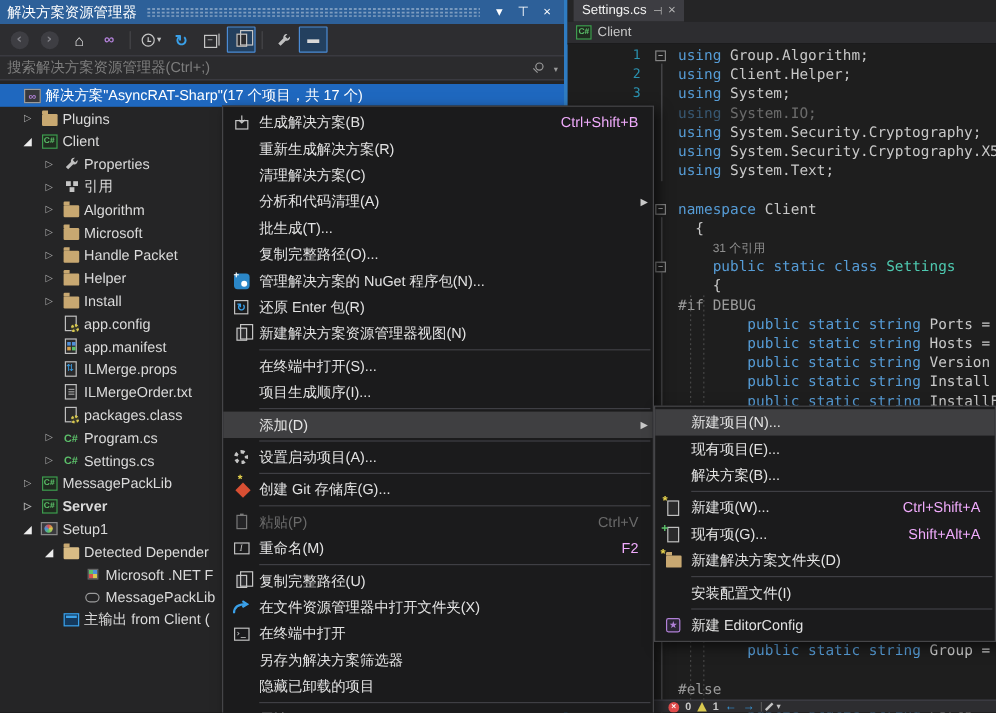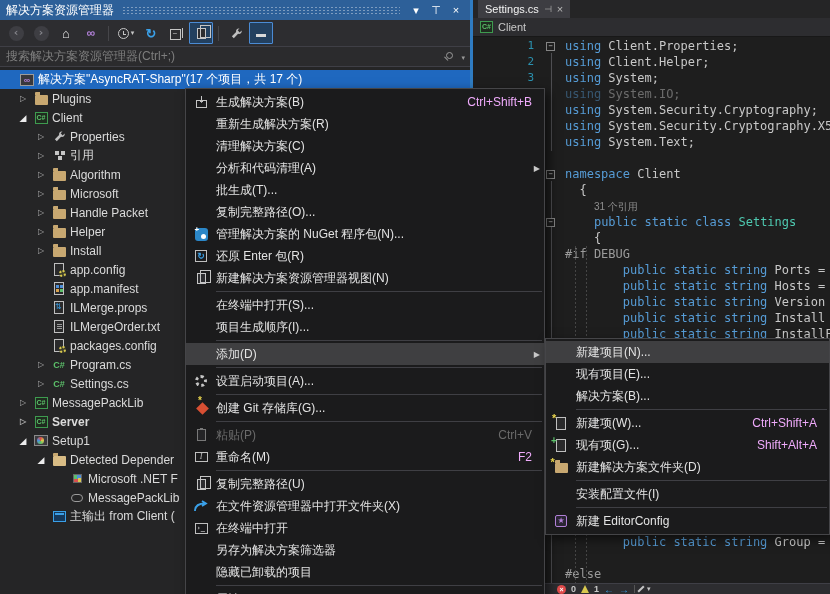--- a/index.html
+++ b/index.html
@@ -297,21 +297,21 @@
           <span class="tlabel">ILMergeOrder.txt</span>
         </div>
         <div class="trow">
           <span style="width:32px;flex:none"></span>
           <span class="arw"></span>
           <span class="ic">
             <span class="i-file">
               <span class="f-gear"></span>
             </span>
           </span>
-          <span class="tlabel">packages.config</span>
+          <span class="tlabel">packages.class</span>
         </div>
         <div class="trow">
           <span style="width:32px;flex:none"></span>
           <span class="arw">▷</span>
           <span class="ic">
             <span class="i-csf">C#</span>
           </span>
           <span class="tlabel">Program.cs</span>
         </div>
         <div class="trow">
@@ -433,21 +433,21 @@
         <div class="gln">35</div>
       </div>
     <span class="fold" style="top:42px">−</span>
     <span class="fold" style="top:170px">−</span>
     <span class="fold" style="top:218px">−</span>
     <i class="scope" style="top:53px;height:98px"></i>
     <i class="scope" style="top:181px;height:413px"></i>
     <i class="guide" style="left:105px;top:246px;height:348px"></i>
     <i class="guide" style="left:116px;top:246px;height:348px"></i>
     <div id="code">
-        <div class="cln"><span class="tk-k">using</span><span class="tk-p"> Client.Properties;</span></div>
+        <div class="cln"><span class="tk-k">using</span><span class="tk-p"> Group.Algorithm;</span></div>
         <div class="cln"><span class="tk-k">using</span><span class="tk-p"> Client.Helper;</span></div>
         <div class="cln"><span class="tk-k">using</span><span class="tk-p"> System;</span></div>
         <div class="cln faded"><span class="tk-k">using</span><span class="tk-p"> System.IO;</span></div>
         <div class="cln"><span class="tk-k">using</span><span class="tk-p"> System.Security.Cryptography;</span></div>
         <div class="cln"><span class="tk-k">using</span><span class="tk-p"> System.Security.Cryptography.X5</span></div>
         <div class="cln"><span class="tk-k">using</span><span class="tk-p"> System.Text;</span></div>
         <div class="cln"></div>
         <div class="cln"><span class="tk-k">namespace</span><span class="tk-p"> Client</span></div>
         <div class="cln"><span class="tk-p">  {</span></div>
         <div class="cln"><span class="tk-p">    </span><span class="tk-cl">31 个引用</span></div>

